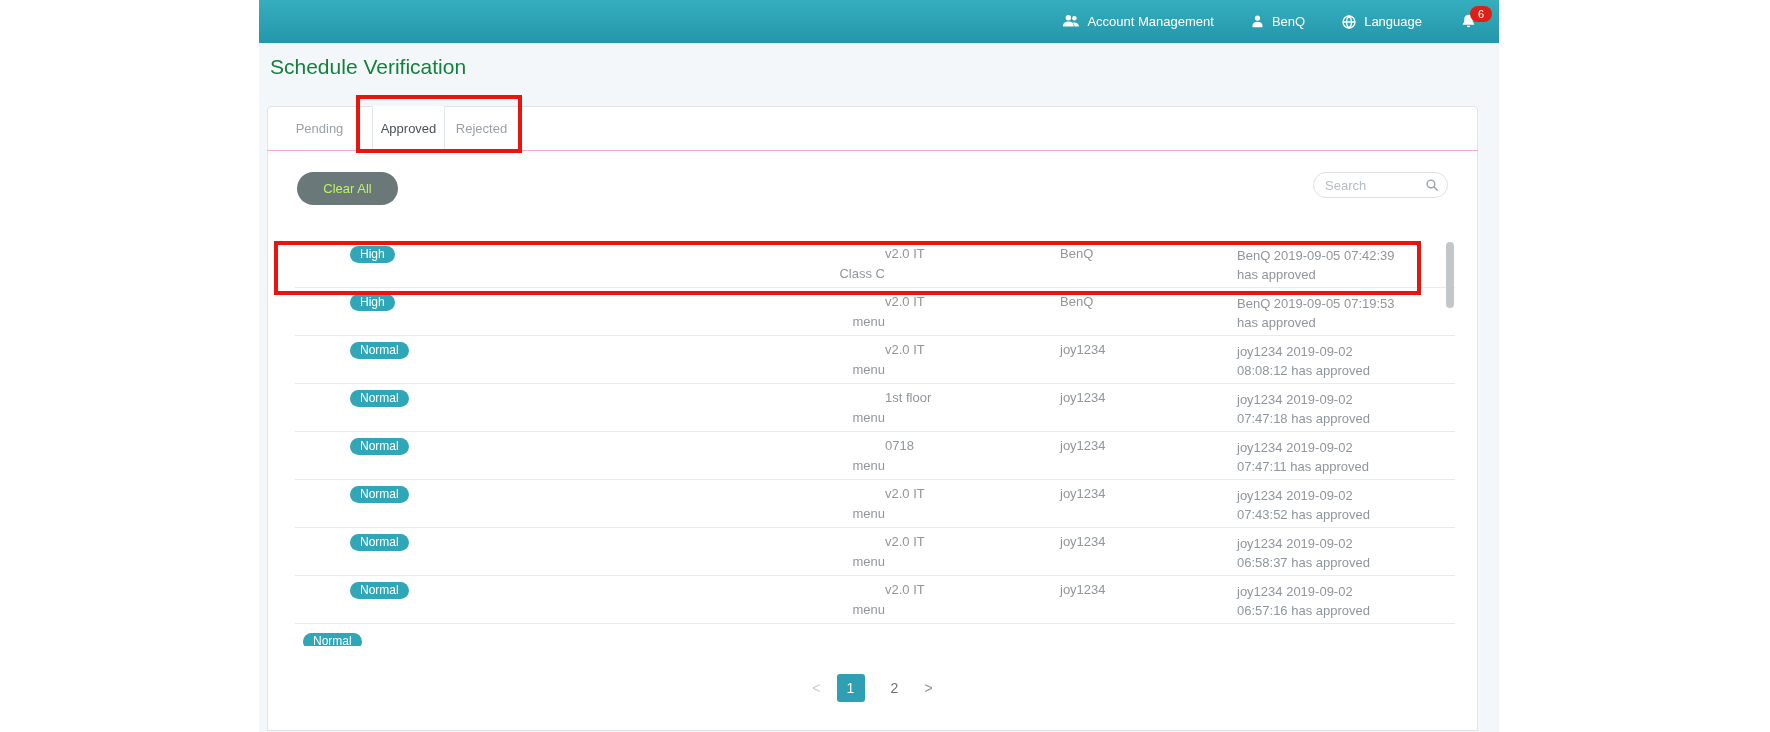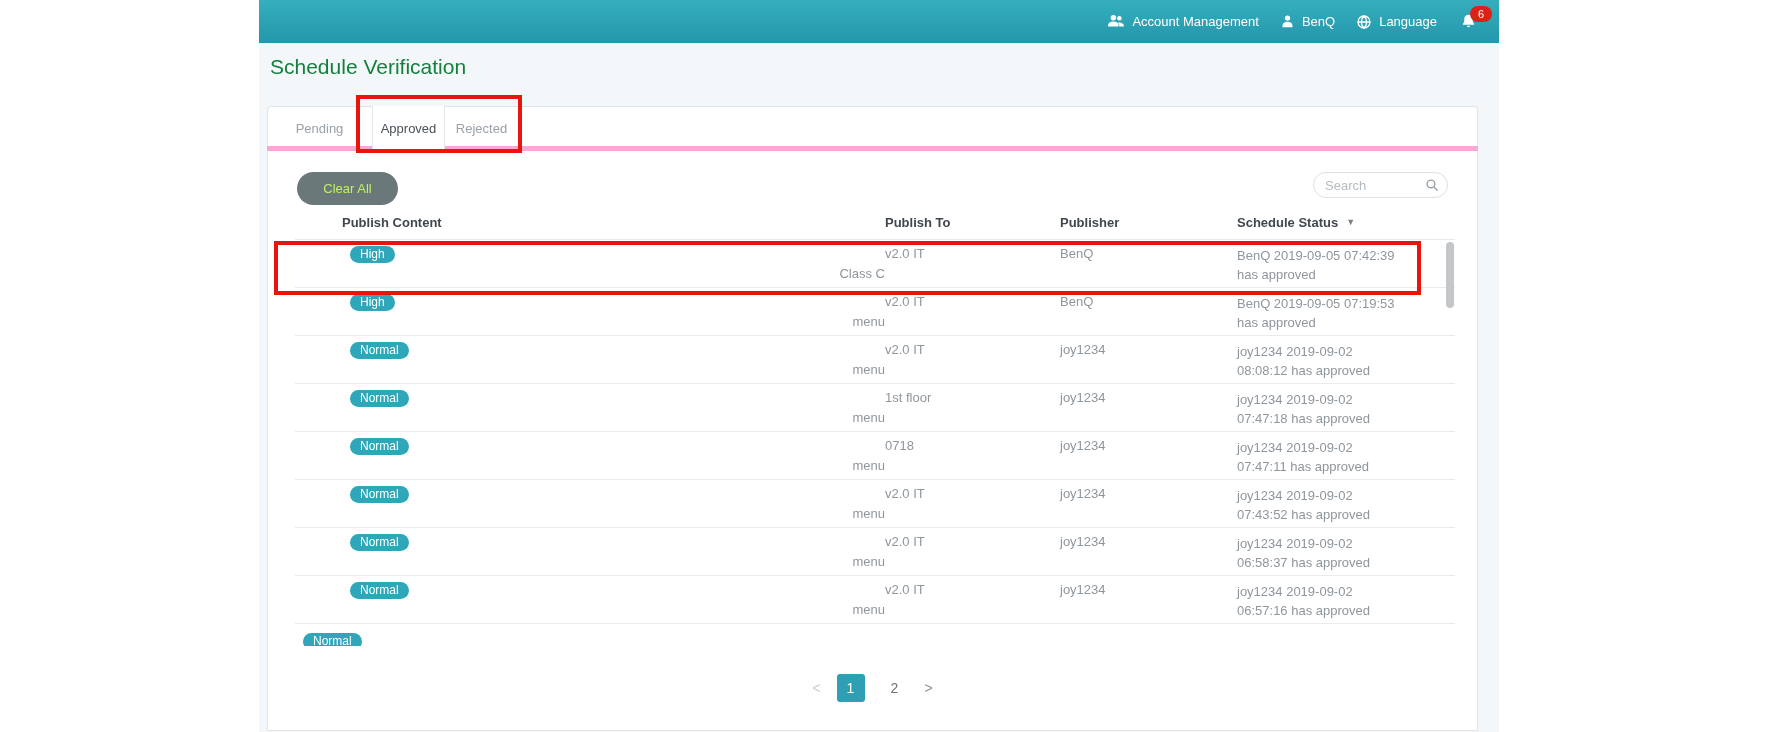--- a/index.html
+++ b/index.html
@@ -5,37 +5,37 @@
   * { margin:0; padding:0; box-sizing:border-box; }
   body { background:#ffffff; font-family:"Liberation Sans", sans-serif; }
   #stage { position:relative; width:1770px; height:732px; background:#ffffff; overflow:hidden; }
 
   
   .page-bg { position:absolute; left:259px; top:0; width:1240px; height:732px; background:#f3f7f9; }
 
   
   .topbar { position:absolute; left:259px; top:0; width:1240px; height:43px;
     background:linear-gradient(#36aebd, #2397ab);
-    display:flex; align-items:center; justify-content:flex-end; gap:21px; padding-right:22px; }
+    display:flex; align-items:center; justify-content:flex-end; gap:36px; padding-right:22px; }
   .nav-item { display:flex; align-items:center; gap:7px; color:#ffffff; font-size:13px; cursor:pointer; }
   .nav-item svg { display:block; }
   .bell-wrap { position:relative; margin-left:2px; }
   .notif-badge { position:absolute; top:-7px; left:10px; min-width:22px; height:16px; padding:0 5px;
     background:#dd2018; border-radius:9px; color:#fff; font-size:11px; line-height:16px; text-align:center; }
 
   
   .page-title { position:absolute; left:270px; top:55px; font-size:21px; color:#15803d; }
 
   
   .card { position:absolute; left:267px; top:106px; width:1211px; height:625px;
     background:#ffffff; border:1px solid #e0e4e7; border-radius:4px 4px 0 0; }
 
   
   .tabbar { position:absolute; left:267px; top:106px; width:1211px; height:45px;
-    display:flex; border-bottom:5px solid #f9a8d4; }
+    display:flex; border-bottom:1px solid #f9a8d4; }
   .tab { height:45px; line-height:45px; text-align:center; font-size:13px; color:#9aa1a9;
     border-right:1px solid #e2e6e9; cursor:pointer; background:transparent; }
   .tab.t1 { width:106px; }
   .tab.t2 { width:72px; }
   .tab.t3 { width:74px; }
   .tab.active { color:#4a5157; background:#fff; margin-bottom:-1px; border-bottom:1px solid #ffffff; height:46px; }
 
   
   .clear-all { position:absolute; left:297px; top:172px; width:101px; height:33px; border:none;
     border-radius:17px; background:#6b7879; color:#bef264; font-size:13px; cursor:pointer;
@@ -146,28 +146,20 @@
   <div class="search-box">
     <input type="text" placeholder="Search" style="">
     <span>
       <svg width="14" height="14" viewBox="0 0 20 20" fill="none" stroke="#9aa0a6" stroke-width="2">
           <circle cx="8.5" cy="8.5" r="5.5"></circle>
           <line x1="12.8" y1="12.8" x2="18" y2="18"></line>
         </svg>
     </span>
   </div>
 
-  <div class="thead">
-    <div class="hc c1">Publish Content</div>
-    <div class="hc c2">Publish To</div>
-    <div class="hc c3">Publisher</div>
-    <div class="hc c4">
-      <span>Schedule Status</span><span class="sort-caret">▼</span>
-    </div>
-  </div>
 
   <div class="tbody">
 
     <div class="trow">
       <div class="cell c1">
         <span class="badge">High</span>
         <div class="rowname">Class C</div>
       </div>
       <div class="cell c2">v2.0 IT</div>
       <div class="cell c3">BenQ</div>

